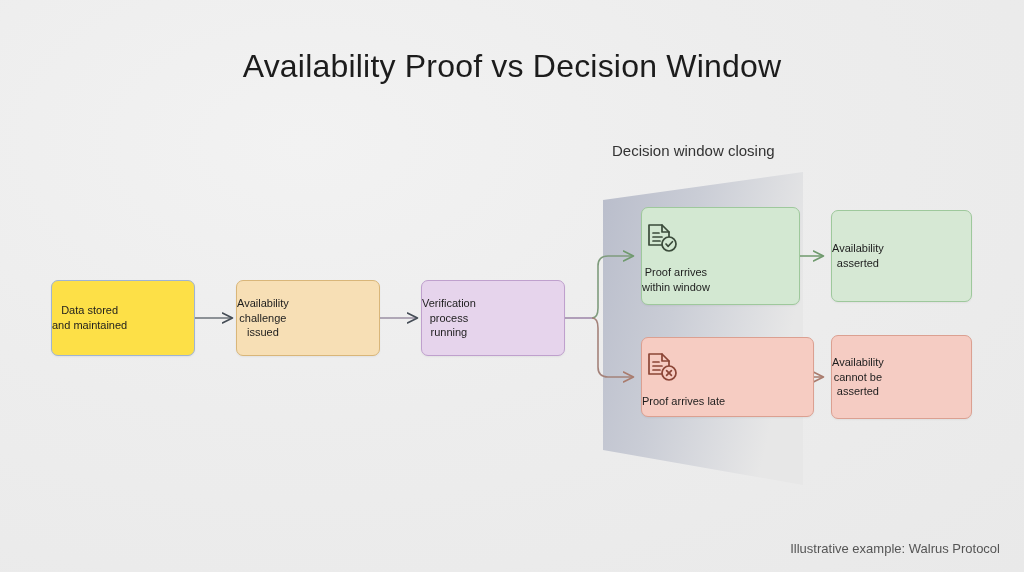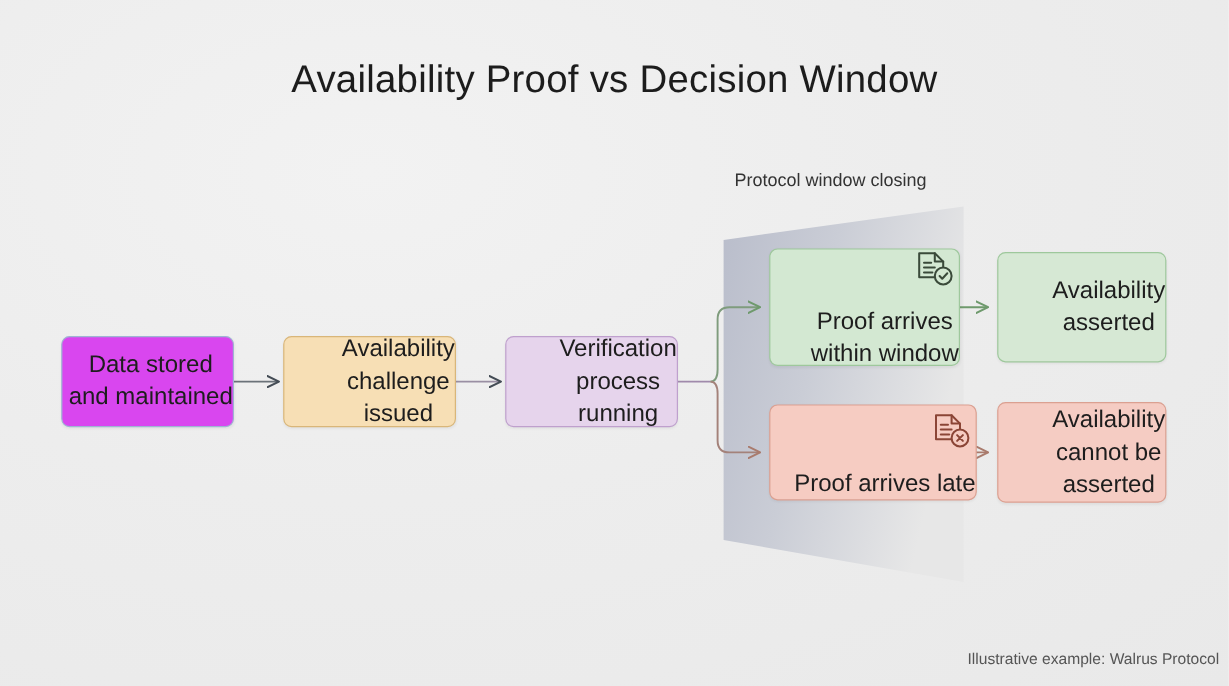--- a/index.html
+++ b/index.html
@@ -28,21 +28,21 @@
     text-align: center;
     font-size: 32px;
     font-weight: 400;
     color: #1c1c1c;
     letter-spacing: 0.2px;
   }
 
   
   #footer-note {
     position: absolute;
-    right: 8px;
+    right: 24px;
     bottom: 16px;
     font-size: 13px;
     color: #555;
     text-align: center;
   }
 
   
   #window-label {
     position: absolute;
     left: 612px;
@@ -65,34 +65,34 @@
   #edge-layer  { z-index: 2; }
 
   
   .node {
     position: absolute;
     box-sizing: border-box;
     border-radius: 7px;
     border: 1px solid;
     display: flex;
     flex-direction: column;
-    align-items: flex-end;
+    align-items: flex-start;
     justify-content: center;
     text-align: center;
-    font-size: 20px;
+    font-size: 11px;
     line-height: 1.35;
     color: #1d1d1d;
     z-index: 3;
     box-shadow: 0 1px 2px rgba(0,0,0,0.05);
   }
   .node .label { white-space: pre-line; }
 
   #node-stored {
     left: 51px; top: 280px; width: 144px; height: 76px;
-    background: #d946ef; border-color: #9fb4d3;
+    background: #fde047; border-color: #9fb4d3;
   }
   #node-challenge {
     left: 236px; top: 280px; width: 144px; height: 76px;
     background: #f7dfb5; border-color: #d9b679;
   }
   #node-verification {
     left: 421px; top: 280px; width: 144px; height: 76px;
     background: #e6d4ec; border-color: #bfa0cd;
   }
   #node-in-window {
@@ -116,21 +116,21 @@
 
   .doc-icon { display: block; margin-bottom: 4px; }
 </style>
 </head>
 <body>
 
 <div id="stage">
 
   <div id="title">Availability Proof vs Decision Window</div>
 
-  <div id="window-label">Protocol window closing</div>
+  <div id="window-label">Decision window closing</div>
 
   <svg class="layer" id="shape-layer">
     <defs>
       <linearGradient id="trapGrad" x1="0" y1="0" x2="1" y2="0.35">
         <stop offset="0%" stop-color="#b9bdcb"></stop>
         <stop offset="45%" stop-color="#cacdd6"></stop>
         <stop offset="100%" stop-color="#e7e7e7"></stop>
       </linearGradient>
     </defs>
     <polygon points="603,200 803,172 803,485 603,450" fill="url(#trapGrad)" stroke="none"></polygon>

